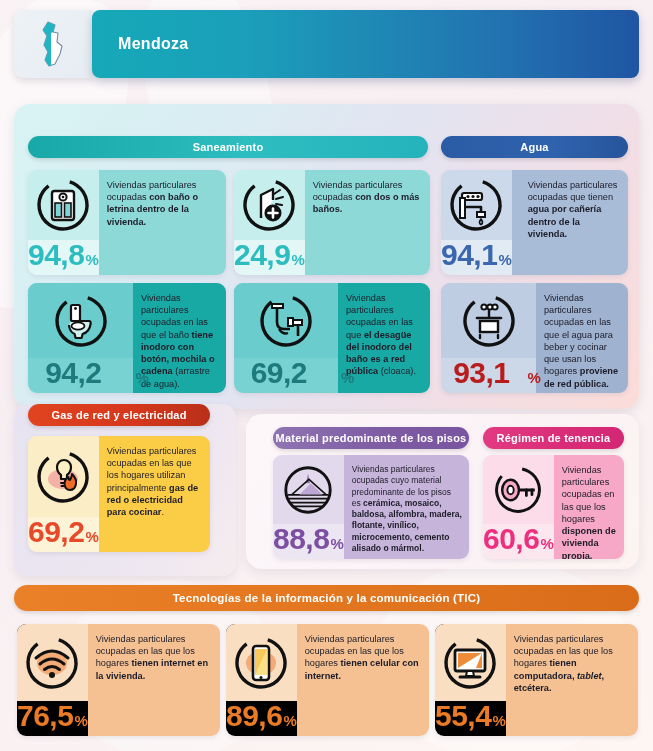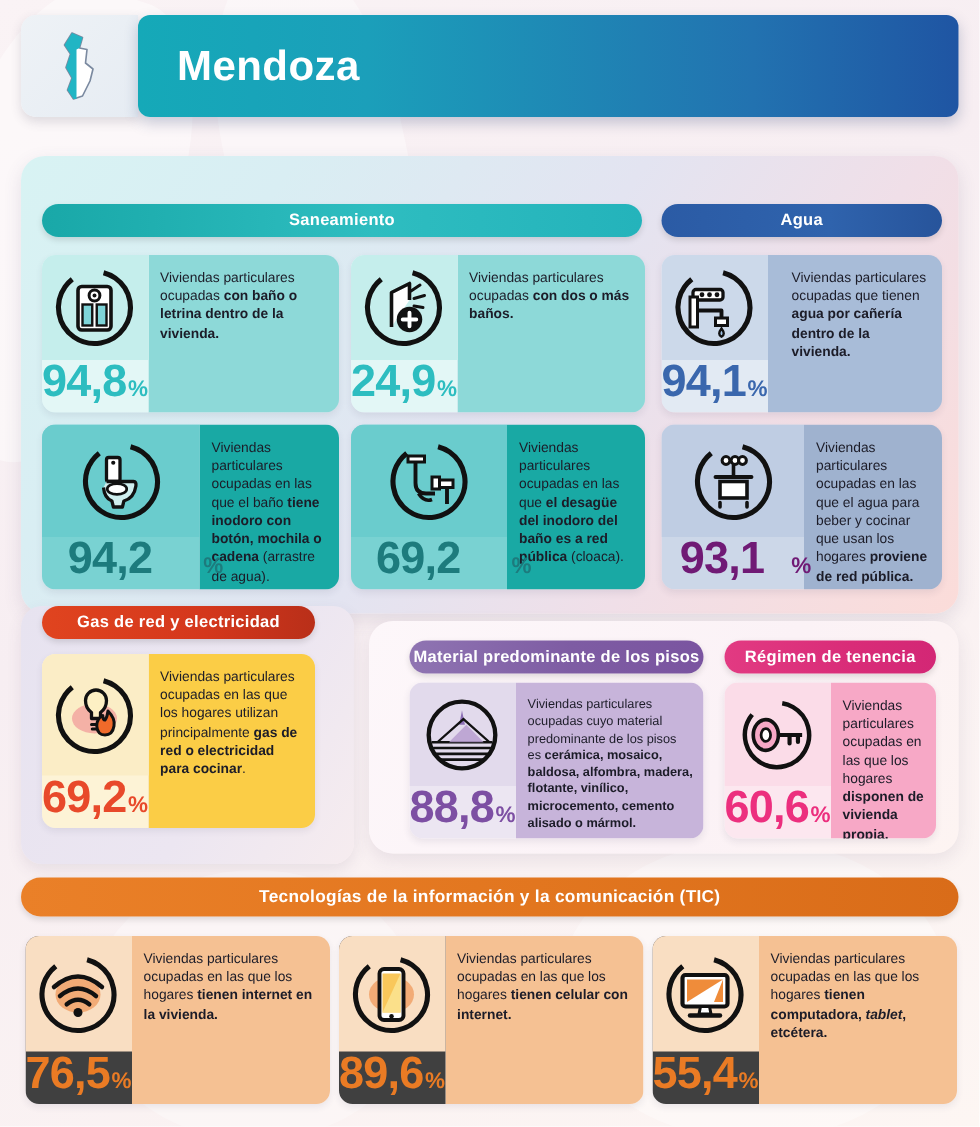--- a/index.html
+++ b/index.html
@@ -34,21 +34,21 @@
     display:flex; align-items:center; justify-content:center;
     box-shadow:0 3px 7px rgba(60,60,90,.16);
   }
   .header-bar {
     flex:1; border-radius:8px;
     background:linear-gradient(90deg,#15a9b8 0%,#1b9fba 28%, #2272b0 75%, #1f55a3 100%);
     display:flex; align-items:center; padding-left:26px;
     box-shadow:0 4px 9px rgba(40,60,110,.25);
   }
   .header-title {
-    color:#ffffff; font-size:28px; font-weight:bold; letter-spacing:.3px;
+    color:#ffffff; font-size:16px; font-weight:bold; letter-spacing:.3px;
   }
 
   
   .panel-upper {
     position:absolute; z-index:2;
     left:14px; top:104px; width:625px; height:305px;
     border-radius:16px;
     background:linear-gradient(125deg,#d8f3f3 0%, #d9eef3 22%, #e3e4f1 50%, #f0dfe8 72%, #fbdcd9 100%);
     box-shadow:0 4px 12px rgba(80,70,110,.13);
   }
@@ -130,38 +130,38 @@
   .t-teal2 .pct-num, .t-teal2 .pct-sign { color:#1d7b7d;padding-left:33px; }
   
   .t-blue1 .card-left { background:#e2eaf3; }
   .t-blue1 .card-icon { background:#ccd9ea; }
   .t-blue1 .card-right { background:#a8bcd8;padding-left:16px; }
   .t-blue1 .pct-num, .t-blue1 .pct-sign { color:#3a67ad; }
   
   .t-blue2 .card-left { background:#ccd7e8; }
   .t-blue2 .card-icon { background:#bfcde3; }
   .t-blue2 .card-right { background:#9fb2cf; }
-  .t-blue2 .pct-num, .t-blue2 .pct-sign { color:#701a75;padding-left:17px; }
+  .t-blue2 .pct-num, .t-blue2 .pct-sign { color:#b91c1c;padding-left:17px; }
   
   .t-yellow .card-left { background:#fdf3d6; }
   .t-yellow .card-icon { background:#fbedc6; }
   .t-yellow .card-right { background:#fbcd46; }
   .t-yellow .pct-num, .t-yellow .pct-sign { color:#e8492a; }
   
   .t-purple .card-left { background:#ece6f2; }
   .t-purple .card-icon { background:#e2daec; }
   .t-purple .card-right { background:#c7b4da; }
   .t-purple .pct-num, .t-purple .pct-sign { color:#7d4fa3; }
   
   .t-pink .card-left { background:#fce7ef; }
   .t-pink .card-icon { background:#fbdce8; }
   .t-pink .card-right { background:#f7a8c6; }
   .t-pink .pct-num, .t-pink .pct-sign { color:#ec2f7e; }
   
-  .t-orange .card-left { background:#404040; }
+  .t-orange .card-left { background:#000000; }
   .t-orange .card-icon { background:#f9dec2; }
   .t-orange .card-right { background:#f5c193; }
   .t-orange .pct-num, .t-orange .pct-sign { color:#ea7b24; }
 
   svg { display:block; }
 </style>
 </head>
 <body>
 
 <div class="bg-deco">

